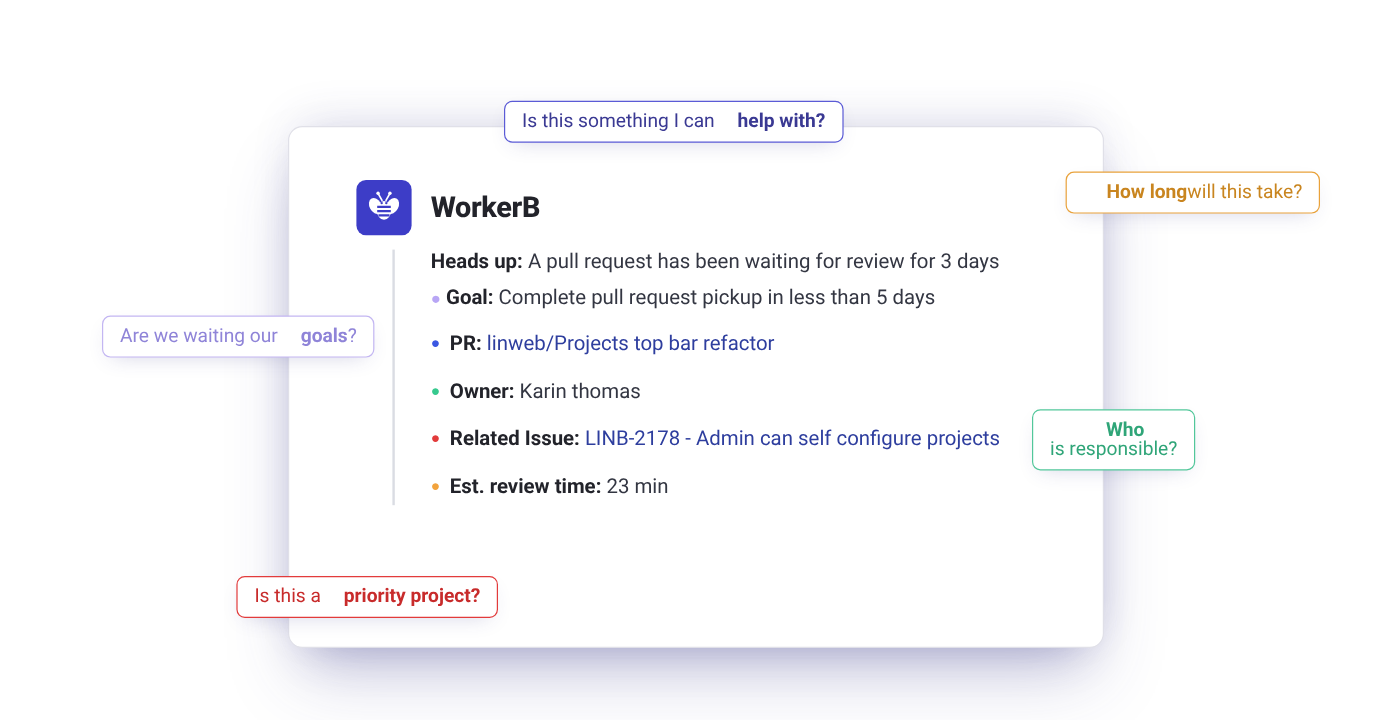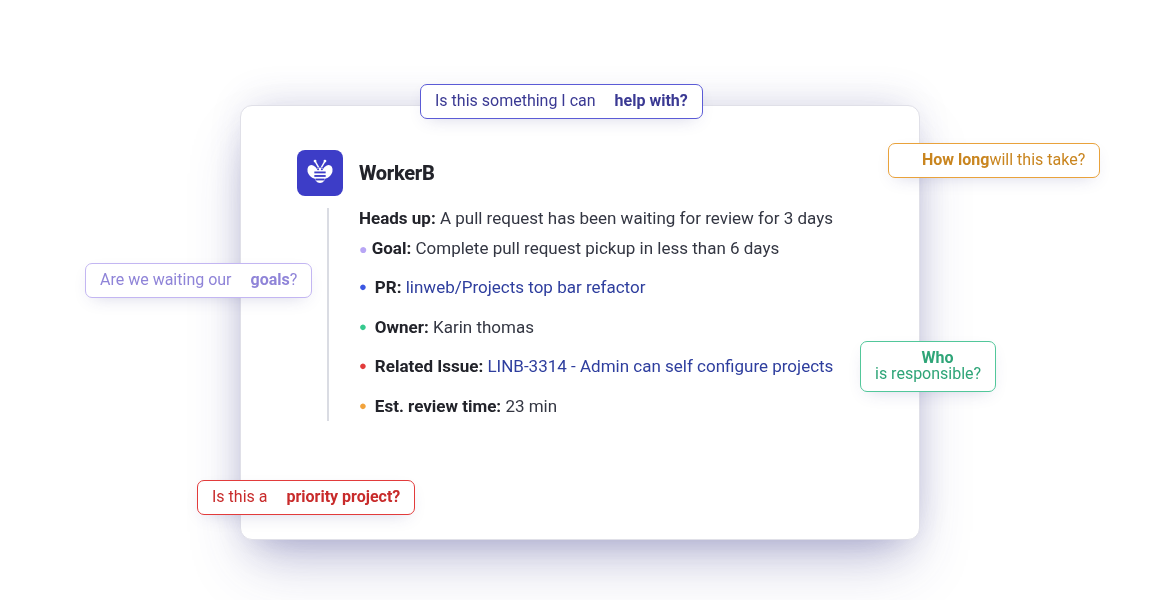--- a/index.html
+++ b/index.html
@@ -22,21 +22,21 @@
       padding: 44px 56px 30px 56px;
     }
 
     .header-row { display: flex; align-items: center; gap: 16px; }
     .avatar {
       width: 46px; height: 46px; border-radius: 8px;
       background: #3D3DC7;
       display: flex; align-items: center; justify-content: center;
       flex: 0 0 46px;
     }
-    .app-title { font-size: 20px; font-weight: 800; color: #22232A; letter-spacing: -0.3px; }
+    .app-title { font-size: 24px; font-weight: 800; color: #22232A; letter-spacing: -0.3px; }
 
     .timeline-wrap { display: flex; margin-top: 10px; }
     .rail-col { width: 62px; display: flex; justify-content: center; }
     .rail { width: 2px; background: #DADCE3; height: 100%; margin-top: 2px; }
 
     .body-col { flex: 1; font-size: 17px; line-height: 1.5; color: #333642; }
     .lead { margin-bottom: 4px; }
     .lead .label { font-weight: 700; color: #22232A; }
     .goal-row { margin-bottom: 14px; }
     .goal-row .dot { color: #B8A6F5; font-size: 14px; }
@@ -112,21 +112,21 @@
       <div class="rail-col">
         <div class="rail"></div>
       </div>
       <div class="body-col">
 
         <div class="lead">
           <span class="label">Heads up:</span><span> A pull request has been waiting for review for 3 days</span>
         </div>
         <div class="goal-row">
           <span class="dot">●</span>
-          <span class="label">Goal:</span><span> Complete pull request pickup in less than 6 days</span>
+          <span class="label">Goal:</span><span> Complete pull request pickup in less than 5 days</span>
         </div>
 
         <div class="bullet">
           <span class="dot d-blue">●</span>
           <div>
             <span class="label">PR:</span>
             <span class="link">linweb/Projects top bar refactor</span>
           </div>
         </div>
 
@@ -135,21 +135,21 @@
           <div>
             <span class="label">Owner:</span>
             <span class="value">Karin thomas</span>
           </div>
         </div>
 
         <div class="bullet">
           <span class="dot d-red">●</span>
           <div>
             <span class="label">Related Issue:</span>
-            <span class="link">LINB-3314  - Admin can self configure projects</span>
+            <span class="link">LINB-2178  - Admin can self configure projects</span>
           </div>
         </div>
 
         <div class="bullet">
           <span class="dot d-orange">●</span>
           <div>
             <span class="label">Est. review time:</span>
             <span class="value">23 min</span>
           </div>
         </div>

